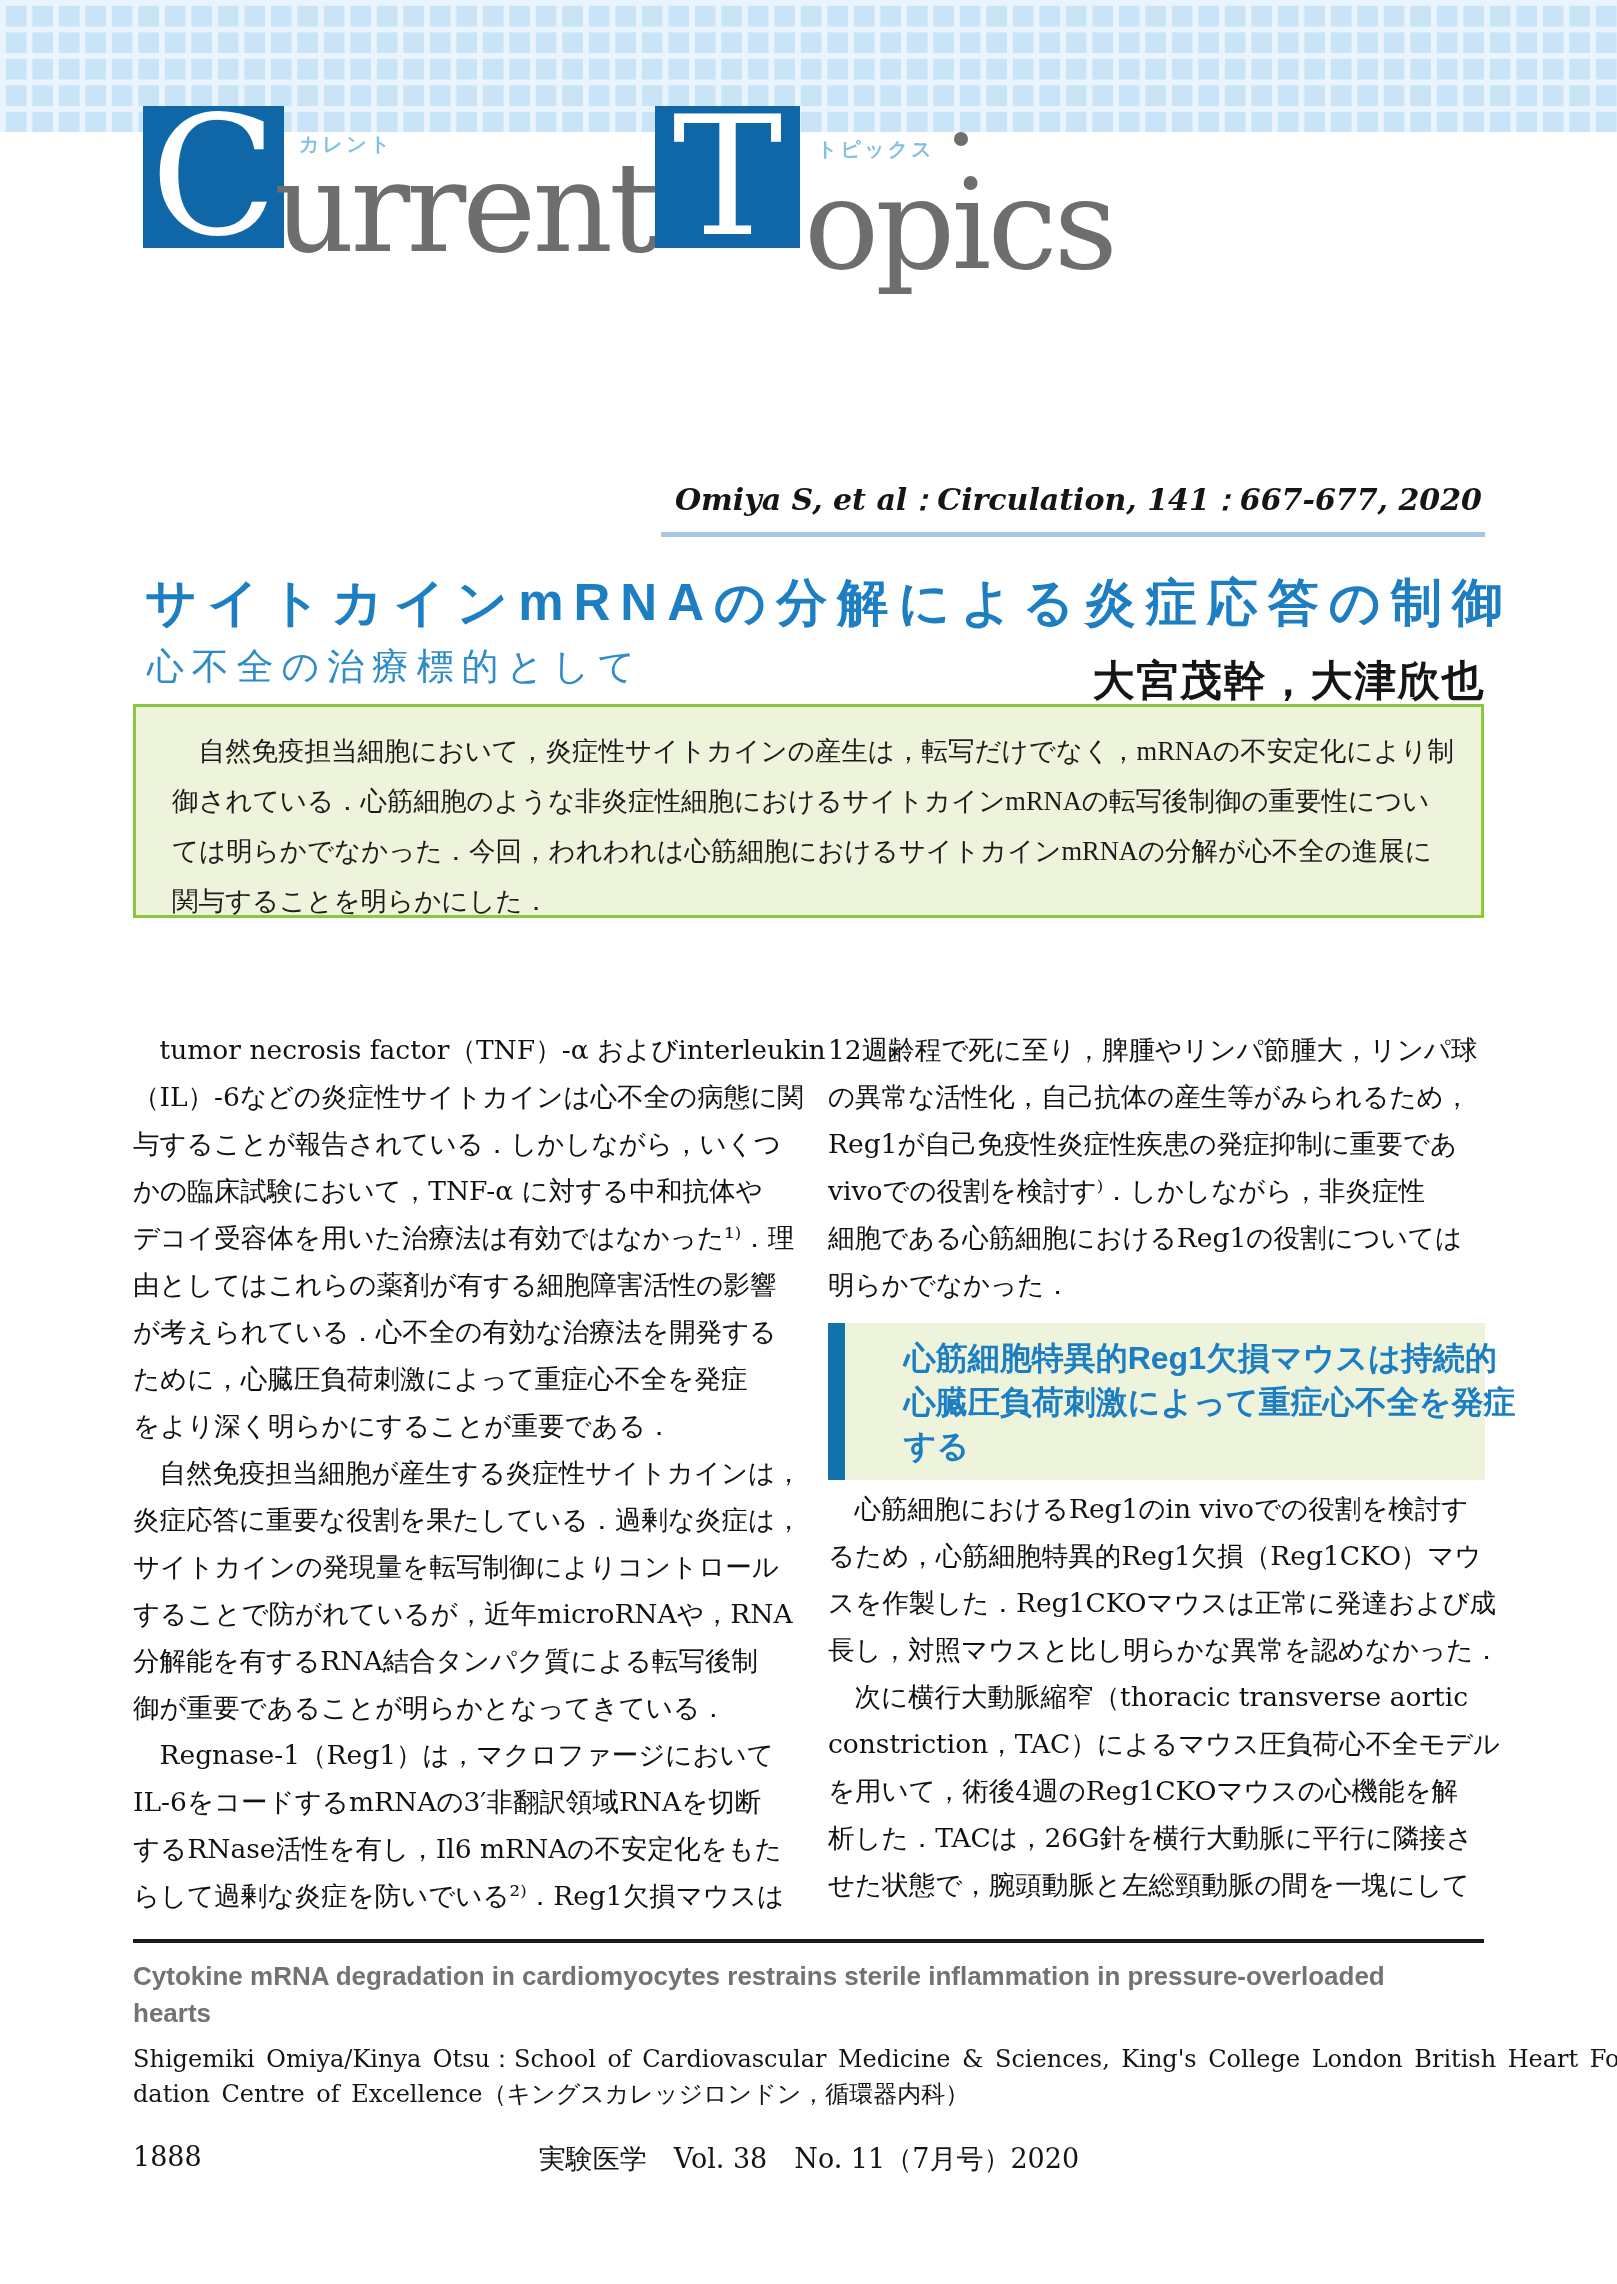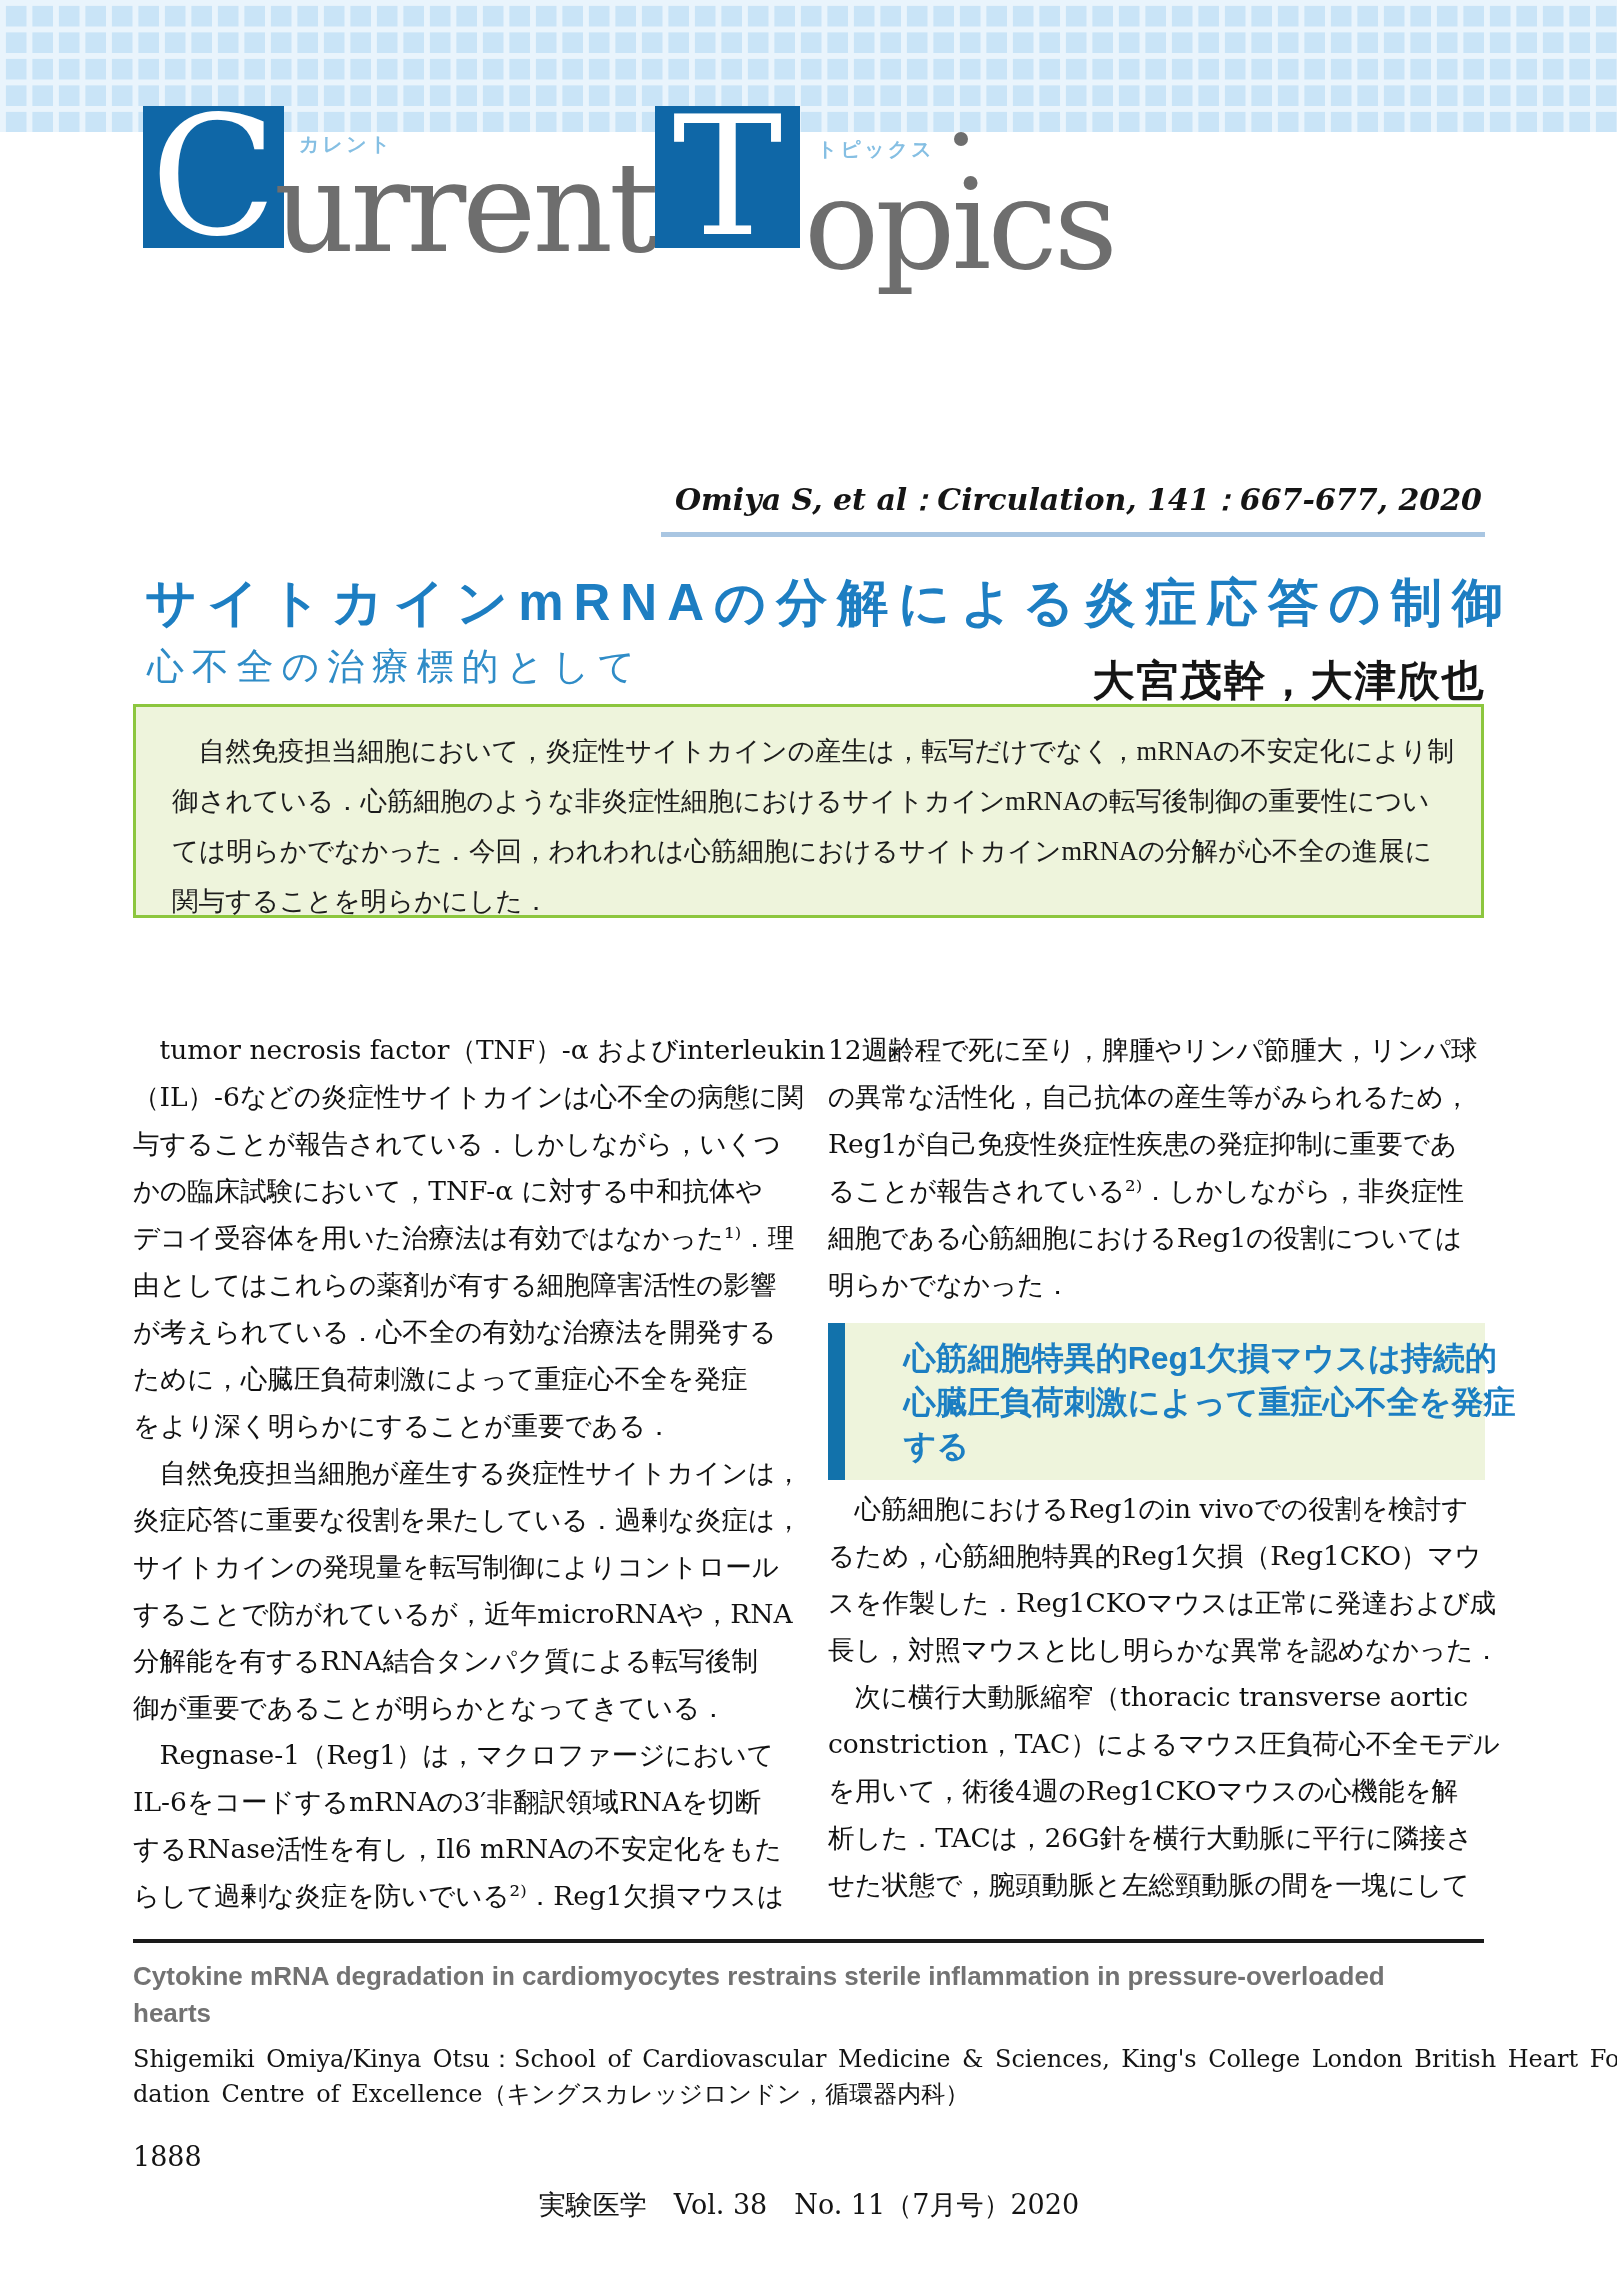--- a/index.html
+++ b/index.html
@@ -88,21 +88,21 @@
   .en-title .tl { font-size:26px; line-height:37px; font-weight:bold; color:#737373; white-space:nowrap; }
   .affiliation { position:absolute; left:133px; top:2042px; width:1351px; font-family:"DejaVu Serif", serif; }
   .affiliation .tl { font-size:24px; line-height:35px; color:#141414; word-spacing:3.9px; white-space:nowrap; }
   
   .page-number {
     position:absolute; left:133px; top:2141px; font-family:"DejaVu Serif", serif;
     font-size:27px; color:#141414;
   }
   .journal-line {
     position:absolute; left:0; top:2141px; width:1618px; text-align:center;
-    font-family:"DejaVu Serif", serif; font-size:27px; color:#141414;margin-top:46px;
+    font-family:"DejaVu Serif", serif; font-size:27px; color:#141414;
   }
 </style>
 </head>
 <body>
 
 <div id="page">
 
   <div class="grid-band"></div>
 
   <div class="logo-box logo-c">
@@ -150,21 +150,21 @@
       <div class="tl">　Regnase-1（Reg1）は，マクロファージにおいて</div>
       <div class="tl">IL-6をコードするmRNAの3′非翻訳領域RNAを切断</div>
       <div class="tl">するRNase活性を有し，Il6 mRNAの不安定化をもた</div>
       <div class="tl">らして過剰な炎症を防いでいる²⁾．Reg1欠損マウスは</div>
     </div>
 
   <div class="body-col col-right-a">
       <div class="tl">12週齢程で死に至り，脾腫やリンパ節腫大，リンパ球</div>
       <div class="tl">の異常な活性化，自己抗体の産生等がみられるため，</div>
       <div class="tl">Reg1が自己免疫性炎症性疾患の発症抑制に重要であ</div>
-      <div class="tl">ることが報告されている²⁾．しかしながら，非炎症性</div>
+      <div class="tl">vivoでの役割を検討す⁾．しかしながら，非炎症性</div>
       <div class="tl">細胞である心筋細胞におけるReg1の役割については</div>
       <div class="tl">明らかでなかった．</div>
     </div>
 
   <div class="section-heading">
       <div class="tl">心筋細胞特異的Reg1欠損マウスは持続的</div>
       <div class="tl">心臓圧負荷刺激によって重症心不全を発症</div>
       <div class="tl">する</div>
     </div>
 

